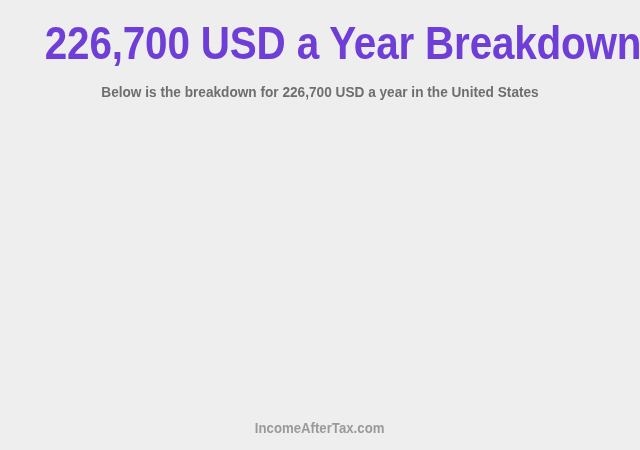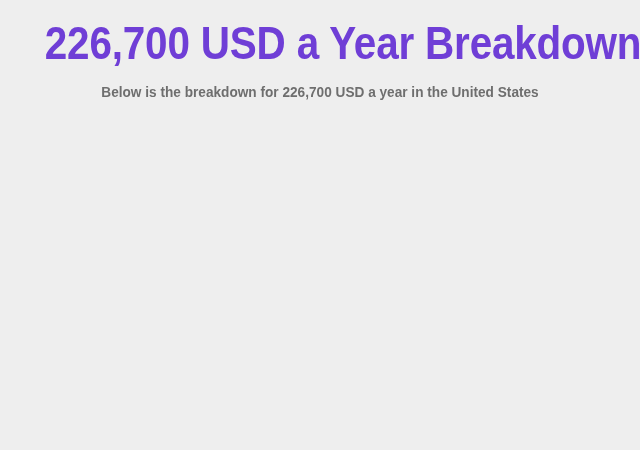--- a/index.html
+++ b/index.html
@@ -110,14 +110,17 @@
 <div class="page">
 
   <div class="header">
     <h1 class="page-title">226,700 USD a Year Breakdown</h1>
 
     <p class="page-subtitle">Below is the breakdown for 226,700 USD a year in the United States</p>
   </div>
 
   <div class="chart-area"></div>
 
+  <div class="footer">
+    <span class="site-watermark">IncomeAfterTax.com</span>
+  </div>
 
 </div>
 
 </body></html>

